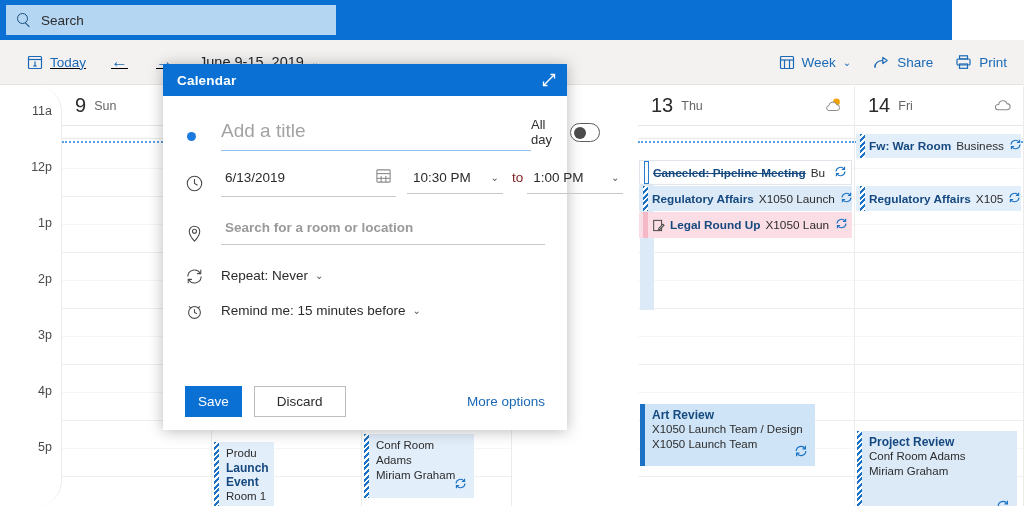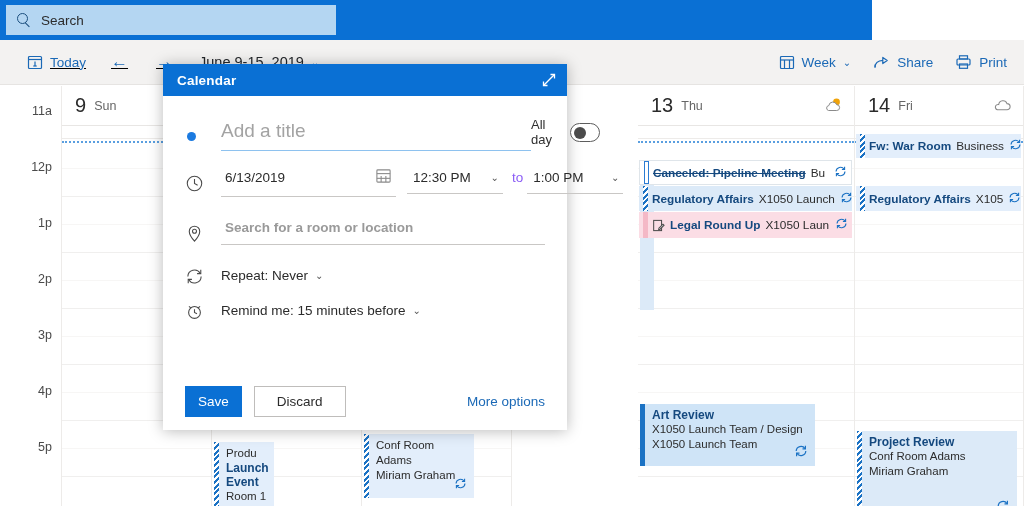--- a/index.html
+++ b/index.html
@@ -6,21 +6,21 @@
   html, body {
     width: 1024px; height: 506px;
     font-family: "Liberation Sans", sans-serif;
     overflow: hidden;
     background: #ffffff;
   }
   #app { position: relative; width: 1024px; height: 506px; }
 
   
   .topbar {
-    position: absolute; left: 0; top: 0; width: 872px; height: 40px;
+    position: absolute; left: 0; top: 0; width: 952px; height: 40px;
     background: #0a70d4;
   }
   .searchbox {
     position: absolute; left: 6px; top: 5px; width: 330px; height: 30px;
     background: #b4d6f2; display: flex; align-items: center; padding-left: 10px;
   }
   .search-icon { width: 16px; height: 16px; position: relative; flex: 0 0 16px; }
   .search-icon::before {
     content: ""; position: absolute; left: 1px; top: 1px;
     width: 9px; height: 9px; border: 1.4px solid #1b4f7e; border-radius: 50%;
@@ -56,21 +56,21 @@
   .chev { font-size: 10px; color: #1b69b6; }
   .chev-dark { font-size: 10px; color: #555; }
 
   
   .calendar {
     position: absolute; left: 0; top: 86px; width: 1024px; height: 420px;
     background: #ffffff; overflow: hidden;
   }
   .gutter {
     position: absolute; left: 0; top: 0; width: 62px; height: 420px;
-    background: #ffffff; border-right: 1px solid #edebe9;
+    background: #ffffff; border-right: 1px solid #edebe9; border-radius: 25px;
   }
   .tlabel {
     position: absolute; right: 9px; font-size: 12.5px; color: #4a4a4a;
     text-align: right;
   }
   .daycols { position: absolute; left: 62px; top: 0; right: 0; height: 420px; }
   .daycol {
     position: absolute; top: 0; height: 420px;
     border-right: 1px solid #edebe9; background: #ffffff;
   }
@@ -180,21 +180,21 @@
     border-bottom: 1px solid #c9c7c5; padding: 0 4px 8px 4px; text-align: right;
   }
   .date-val { font-size: 13.5px; color: #2b2b2b; }
   .cal-ico { margin-left: auto; cursor: pointer; }
   .time-fld {
     flex: 0 0 96px; display: flex; align-items: center;
     border-bottom: 1px solid #c9c7c5; padding: 0 4px 8px 6px; margin-left: 11px;
   }
   .time-val { font-size: 13.5px; color: #2b2b2b; }
   .time-fld .chev-dark { margin-left: auto; }
-  .to-lbl { font-size: 13.5px; color: #8b5cf6; margin: 0 0 9px 9px; }
+  .to-lbl { font-size: 13.5px; color: #7f1d1d; margin: 0 0 9px 9px; }
 
   .row-loc { height: 52px; align-items: center; }
   .loc-input { font-size: 13.5px; padding: 0 0 9px 4px; font-weight: bold; }
 
   .row-opt { height: 35px; align-items: center; font-size: 13.5px; color: #2b2b2b; }
   .opt-text { display: flex; align-items: center; gap: 7px; cursor: pointer; }
 
   .dlg-foot {
     height: 58px; display: flex; align-items: center; padding: 0 22px; gap: 12px;
   }
@@ -607,21 +607,21 @@
             <svg width="17" height="17" viewBox="0 0 18 18" fill="none" stroke="#8a8a8a" stroke-width="1.15">
               <rect x="2" y="3" width="14" height="13" rx="1"></rect>
               <line x1="2" y1="7" x2="16" y2="7"></line>
               <line x1="6.5" y1="9.5" x2="6.5" y2="16"></line>
                 <line x1="11.5" y1="9.5" x2="11.5" y2="16"></line>
               <line x1="2" y1="12" x2="16" y2="12"></line>
             </svg>
           </span>
         </span>
         <span class="time-fld">
-          <span class="time-val">12:30 PM</span>
+          <span class="time-val">10:30 PM</span>
           <span class="chev-dark">⌄</span>
         </span>
         <span class="to-lbl">to</span>
         <span class="time-fld" style="margin-left:4px">
           <span class="time-val">1:00 PM</span>
           <span class="chev-dark">⌄</span>
         </span>
       </div>
 
       <div class="row row-loc">

